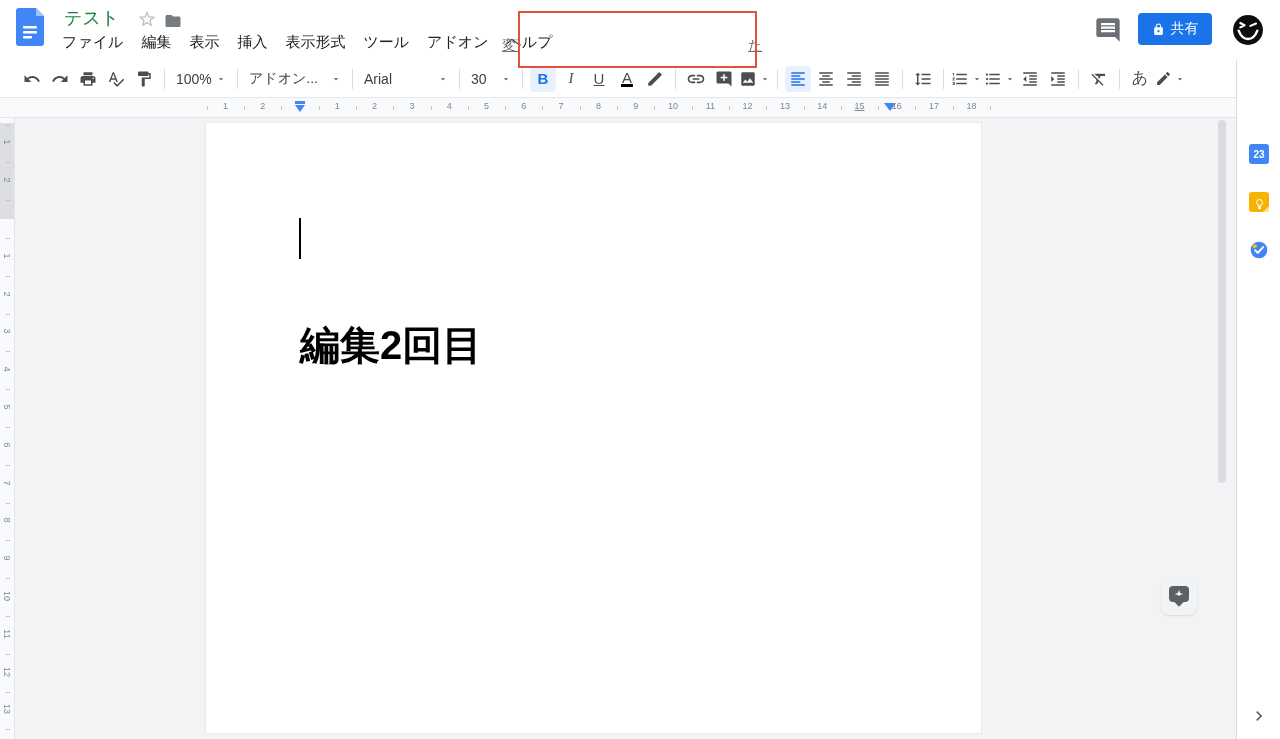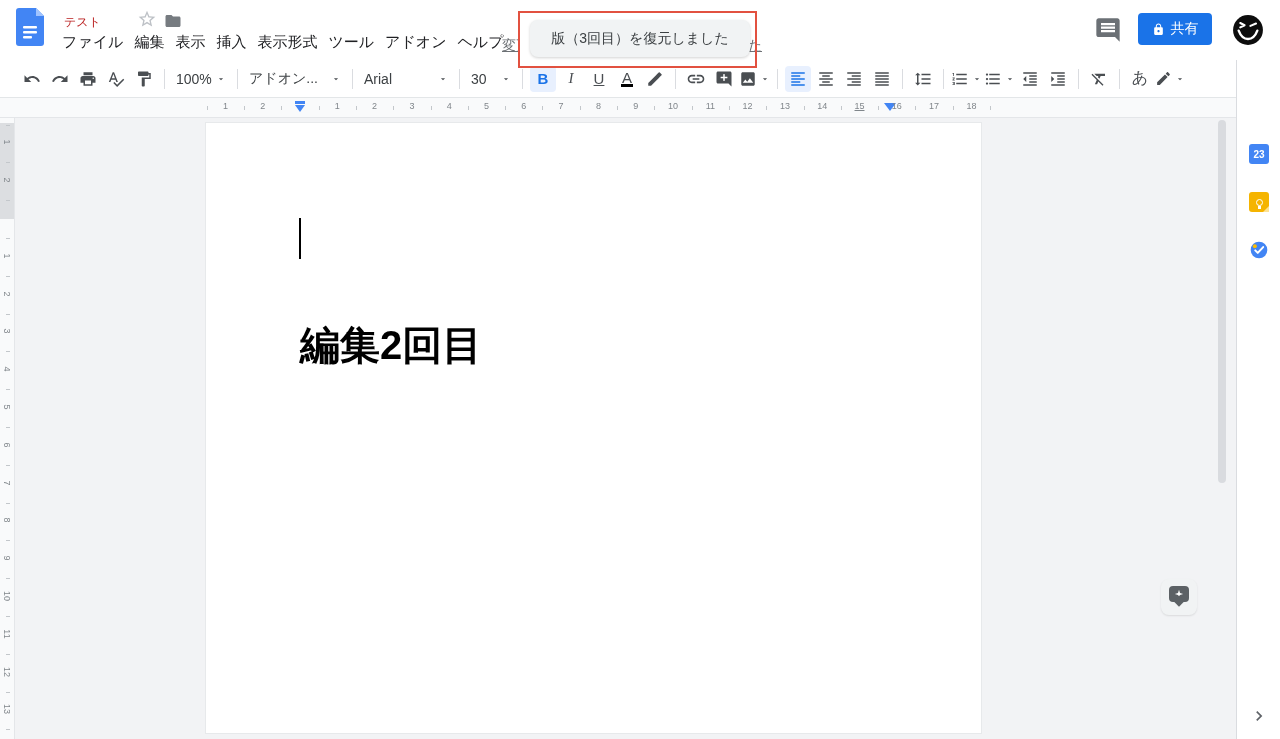--- a/index.html
+++ b/index.html
@@ -3,24 +3,24 @@
 <meta charset="utf-8">
 <style>
   * { margin:0; padding:0; box-sizing:border-box; }
   html,body { background:#fff; }
   body { font-family:"Liberation Sans","DejaVu Sans",sans-serif; }
   .stage { position:relative; width:1280px; height:739px; overflow:hidden; background:#fff; }
 
   
   .header { position:absolute; left:0; top:0; width:1280px; height:60px; background:#fff; }
   .docs-logo { position:absolute; left:16px; top:8px; }
-  .doc-title { position:absolute; left:64px; top:14px; font-size:12px; color:#b91c1c; }
+  .doc-title { position:absolute; left:64px; top:6px; font-size:18px; color:#15803d; }
   .star { position:absolute; left:137px; top:9px; }
   .folder { position:absolute; left:164px; top:12px; }
-  .menubar { position:absolute; left:62px; top:33px; display:flex; gap:11px; }
+  .menubar { position:absolute; left:62px; top:33px; display:flex; gap:18px; }
   .menubar span { font-size:15px; color:#202124; cursor:default; }
   .saved-frag { position:absolute; top:37px; font-size:14px; color:#6d7175; text-decoration:underline; white-space:nowrap; overflow:hidden; }
   .saved-left { left:502px; width:16px; }
   .saved-right { left:748px; }
   .comment-btn { position:absolute; left:1094px; top:16px; width:28px; height:28px; }
   .share-btn { position:absolute; left:1138px; top:13px; width:74px; height:32px; background:#1a73e8; border-radius:4px;
                display:flex; align-items:center; justify-content:center; gap:6px; cursor:pointer; }
   .share-btn span { color:#fff; font-size:14px; }
   .avatar { position:absolute; left:1232px; top:14px; width:32px; height:32px; border-radius:50%; overflow:hidden; }
 
@@ -131,23 +131,20 @@
     <div class="avatar">
       <svg width="32" height="32" viewBox="0 0 24 24">
         <circle cx="12" cy="12" r="11.2" fill="#0d0d0d"></circle>
         <path d="M5 12.5c1.6 4.3 4.6 6.3 7 6.3s5.4-2 7-6.3" stroke="#fff" stroke-width="1.8" fill="none" stroke-linecap="round"></path>
         <path d="M6.2 6.8l3.2 1.6-3.2 1.6" stroke="#fff" stroke-width="1.6" fill="none" stroke-linecap="round" stroke-linejoin="round"></path>
         <path d="M13.8 8.9l4.2-1.7" stroke="#fff" stroke-width="1.6" fill="none" stroke-linecap="round"></path>
       </svg>
     </div>
   </div>
 
-  <div class="toast">
-    <span>版（3回目）を復元しました</span>
-  </div>
   <div class="annotation"></div>
 
   <div class="toolbar">
     <div class="tb">
         <svg width="18" height="18" viewBox="0 0 24 24">
           <path d="M12.5 8c-2.65 0-5.05.99-6.9 2.6L2 7v9h9l-3.62-3.62c1.39-1.16 3.16-1.88 5.12-1.88 3.54 0 6.55 2.31 7.6 5.5l2.37-.78C21.08 11.03 17.15 8 12.5 8z"></path>
         </svg>
       </div>
     <div class="tb">
         <svg width="18" height="18" viewBox="0 0 24 24">

